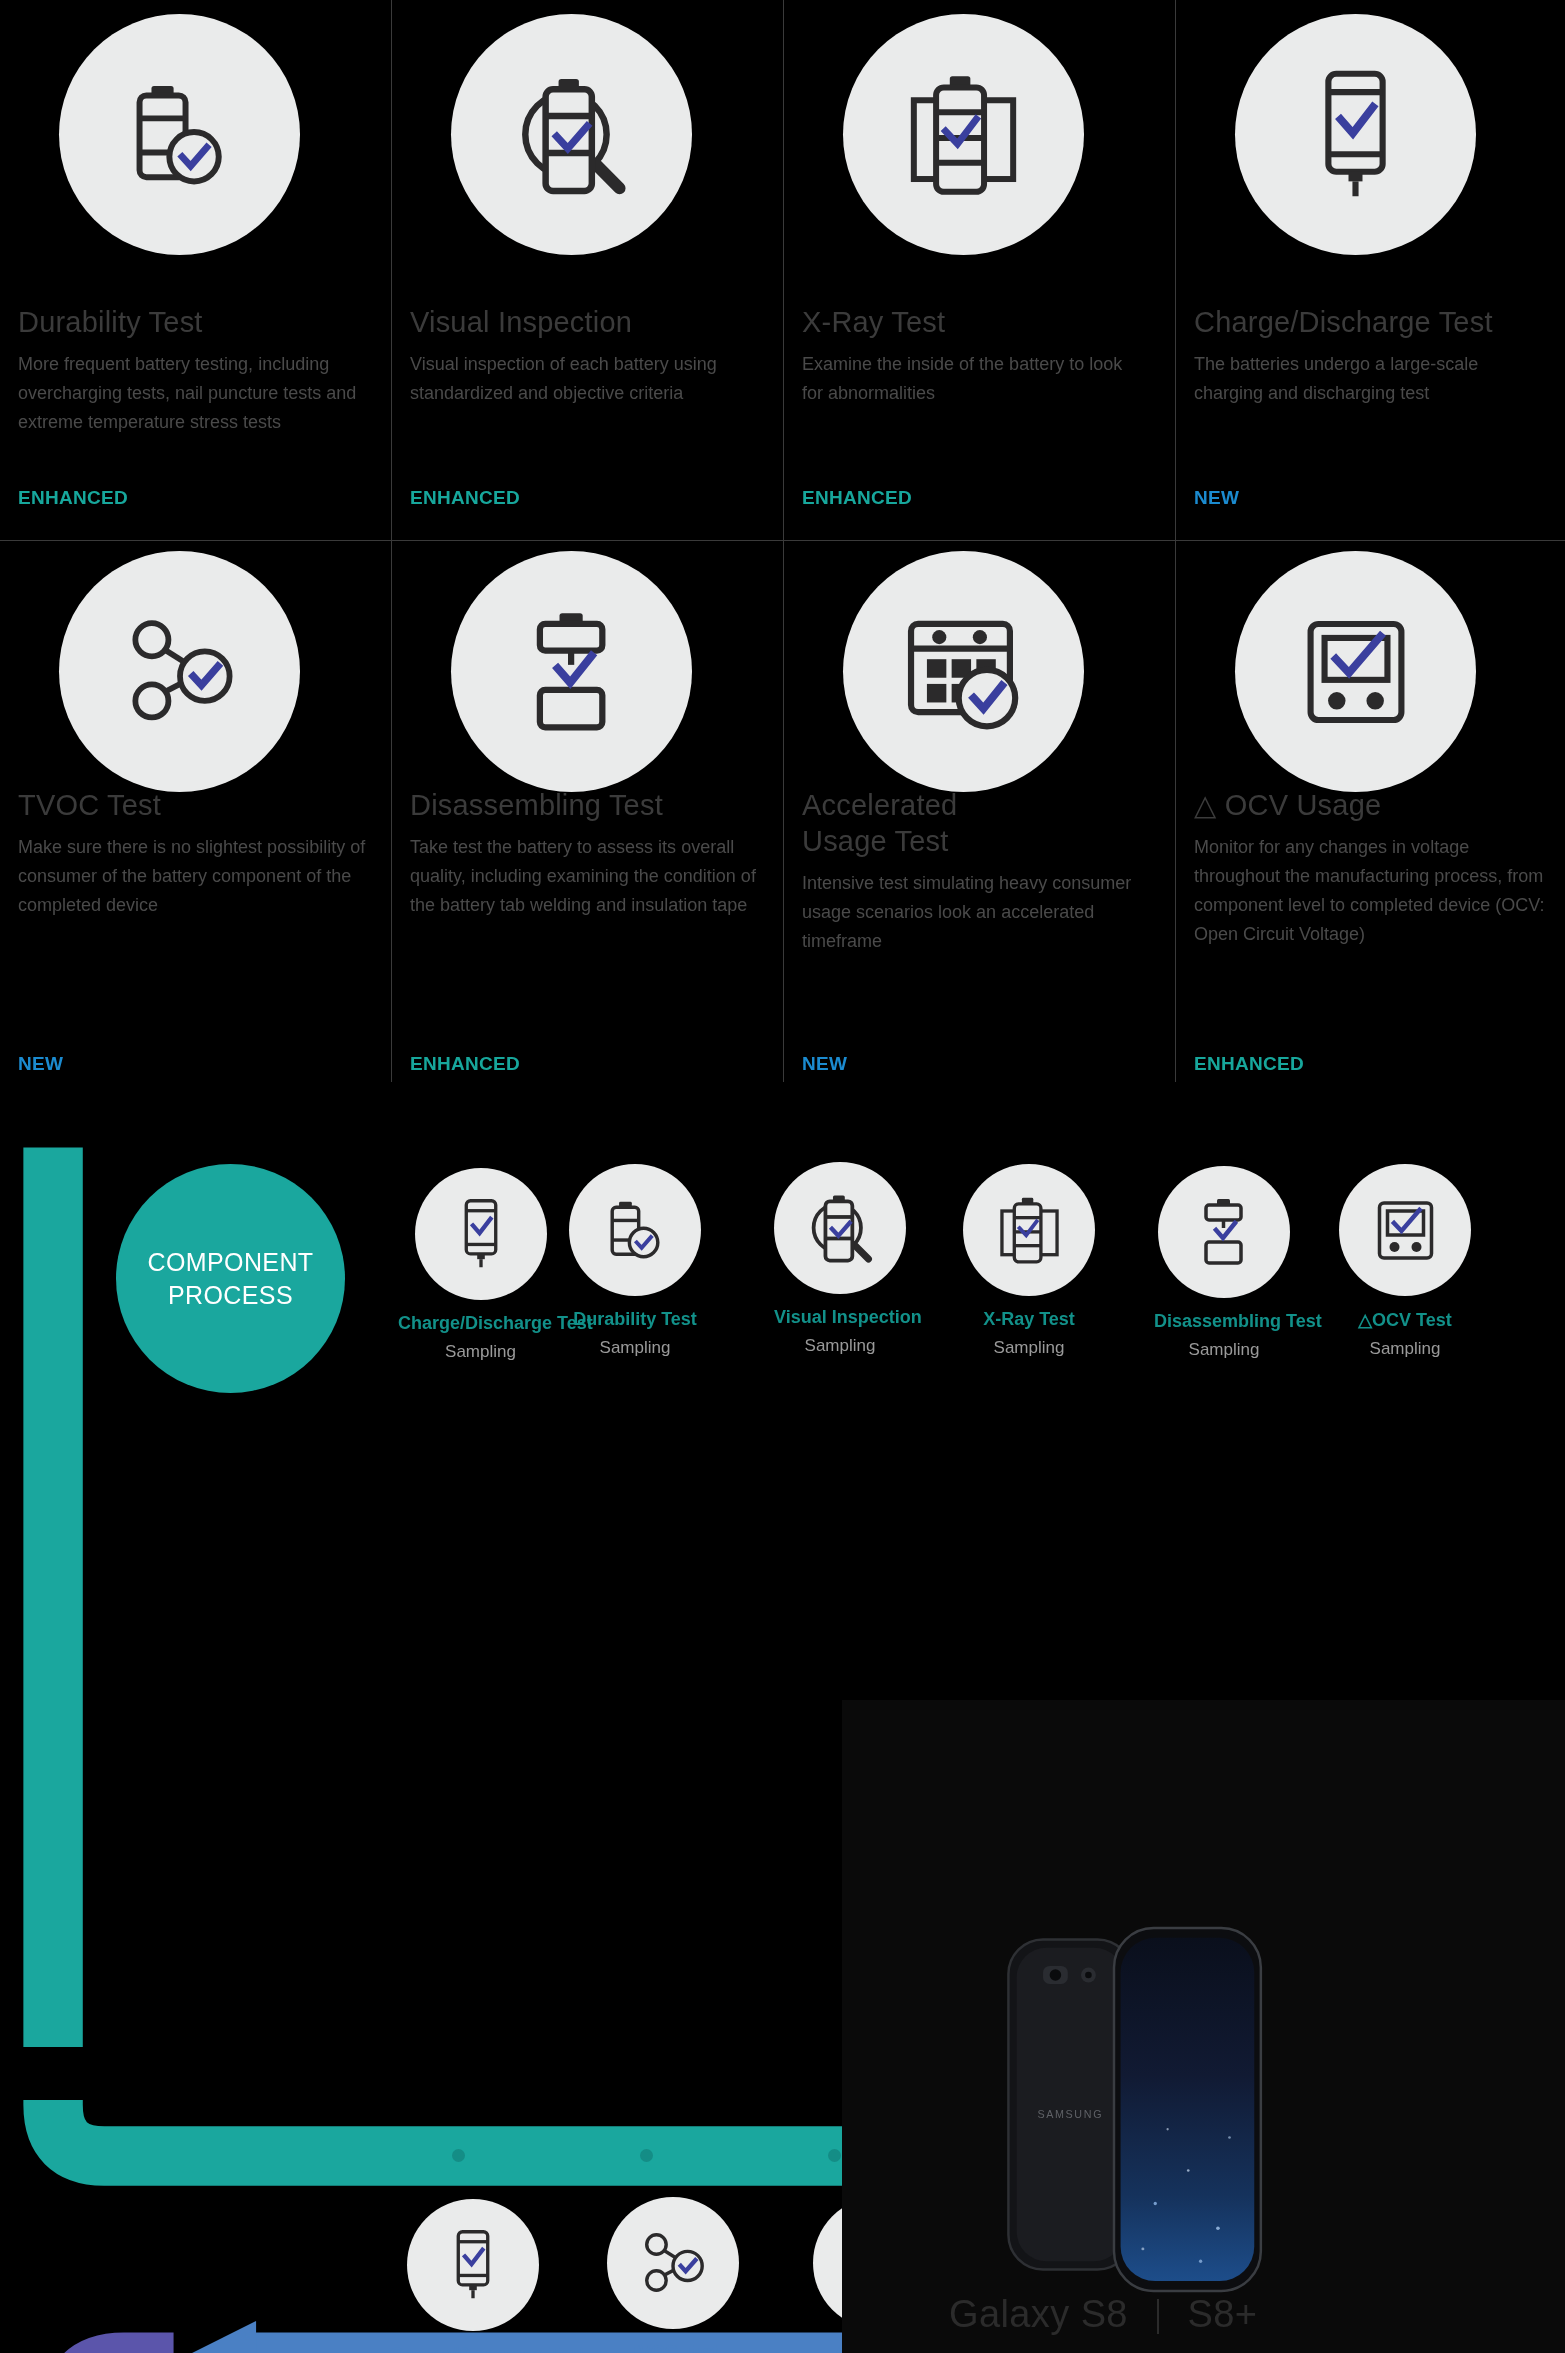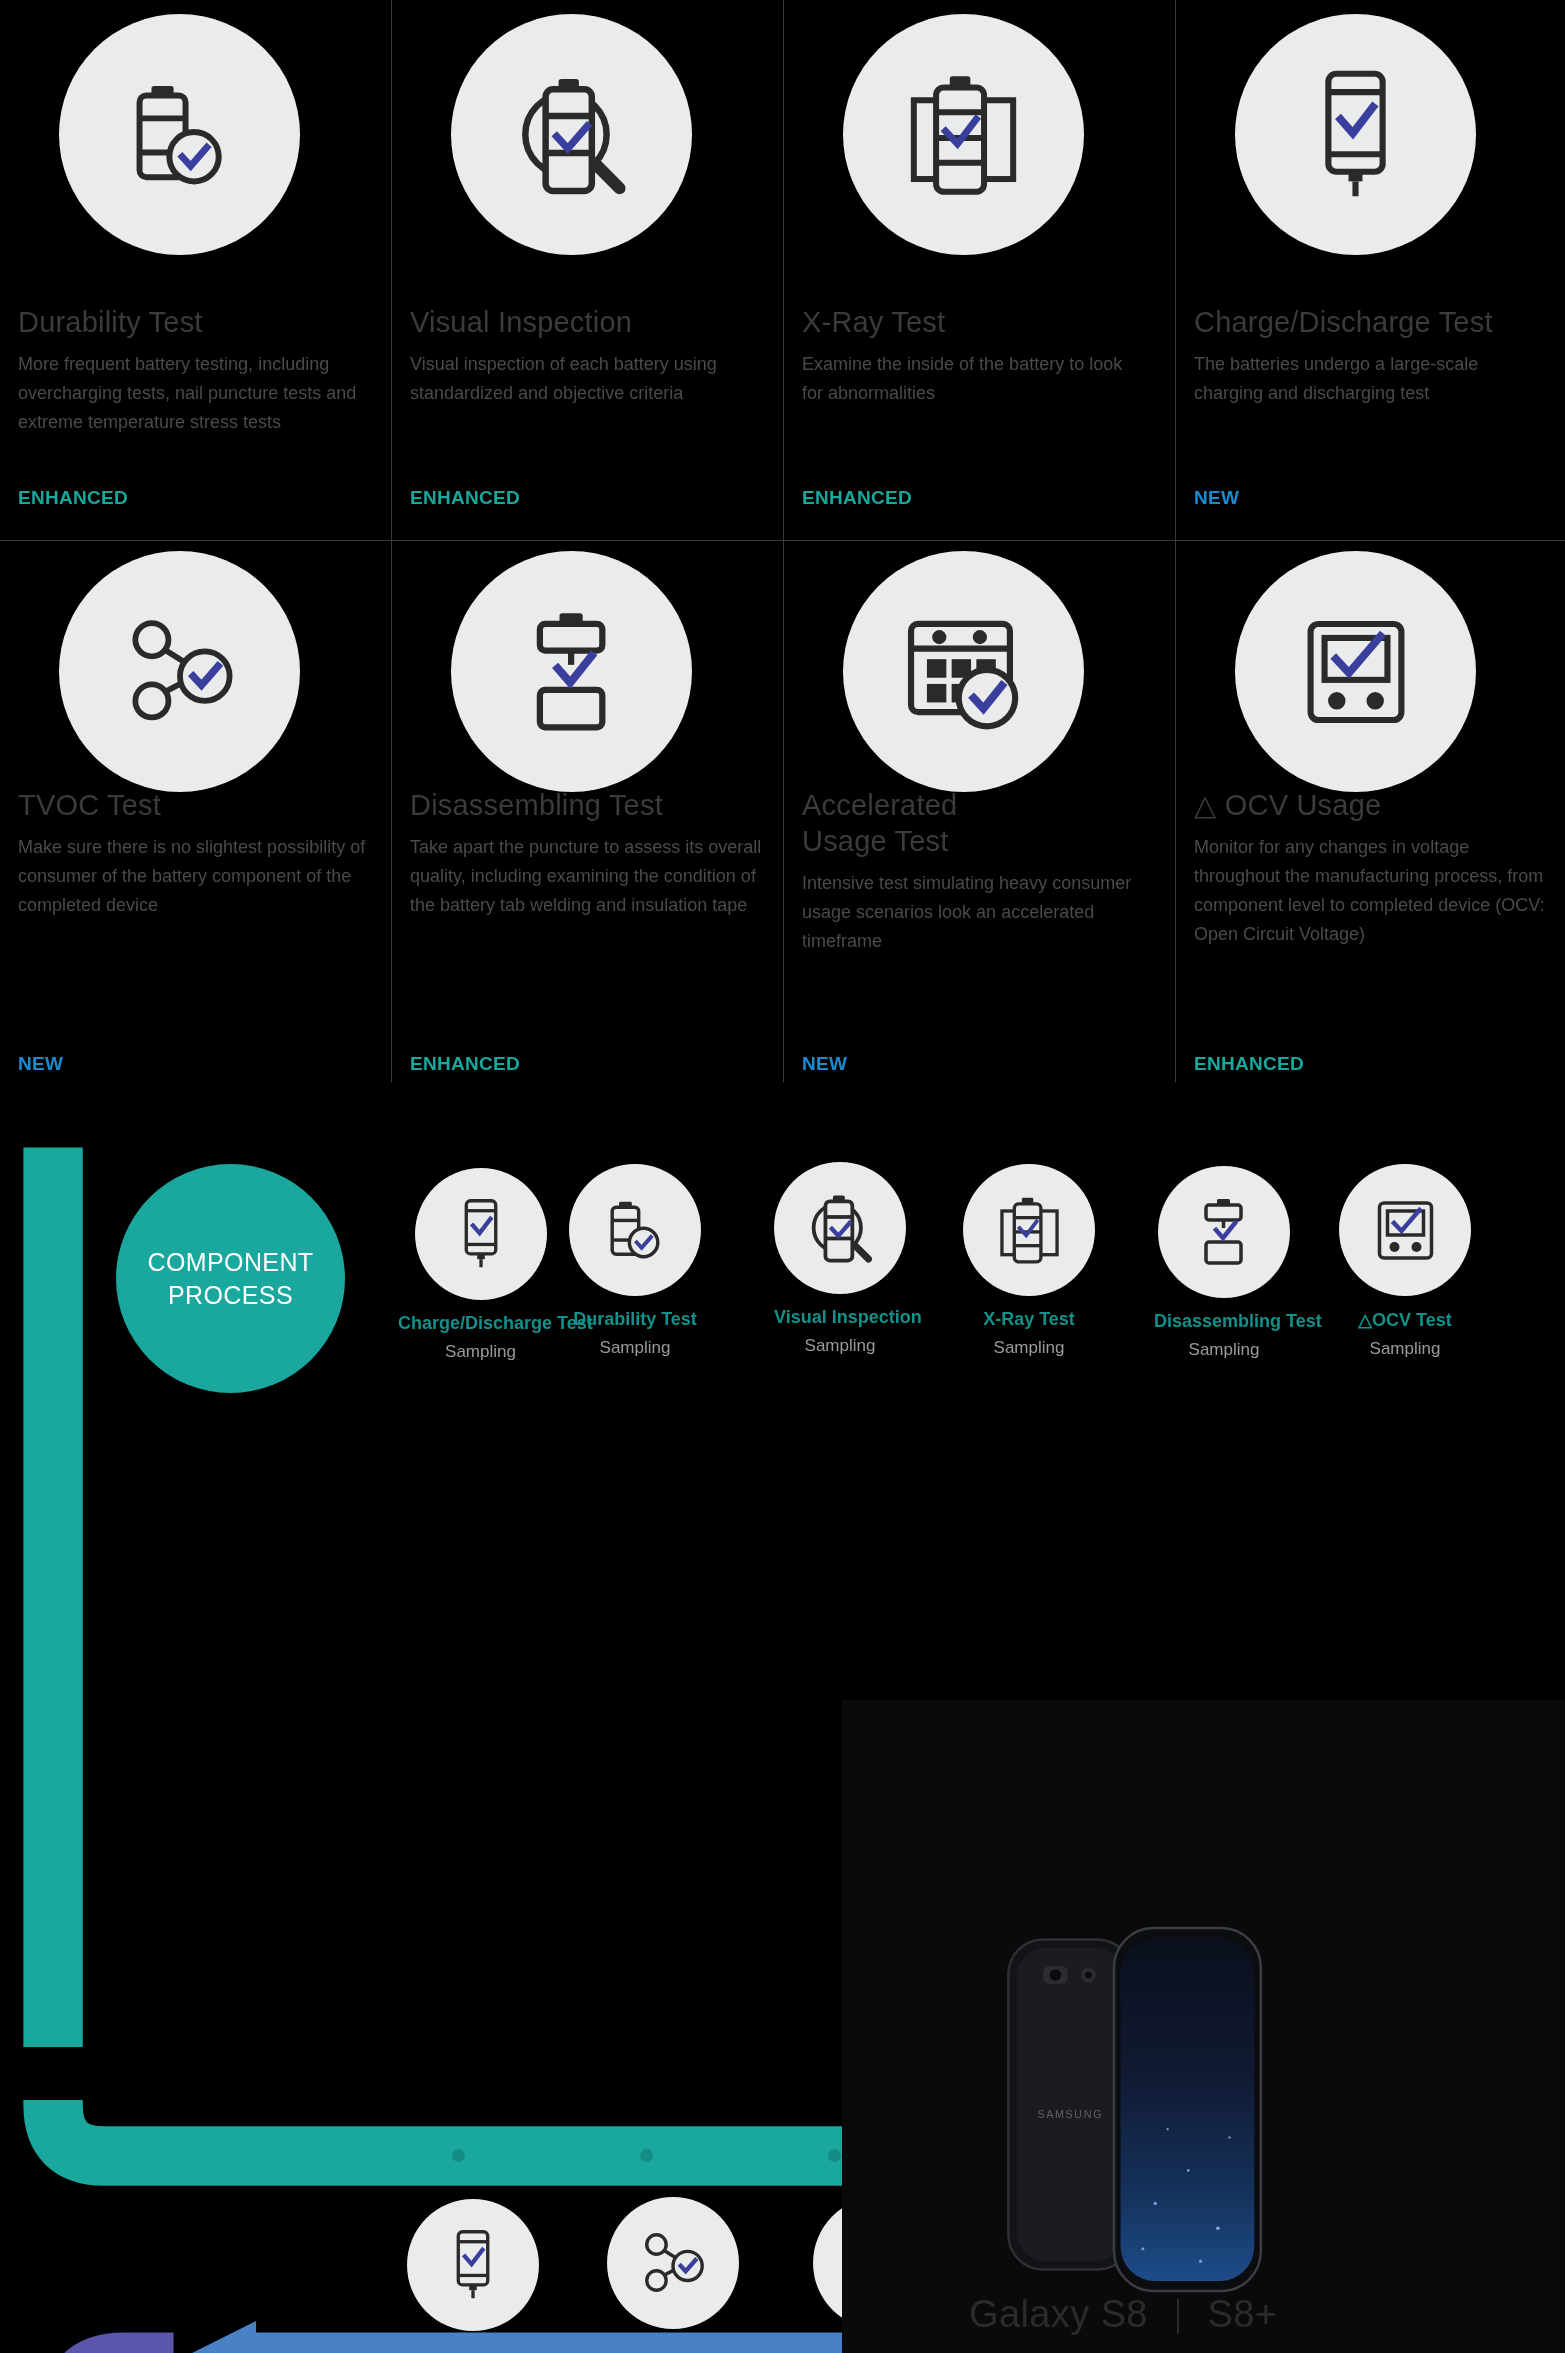--- a/index.html
+++ b/index.html
@@ -35,21 +35,21 @@
       letter-spacing:0.4px;color:#fff;font-weight:400;}
   .stage-circle.teal{background:#1aa79e;}
   .stage-circle.blue{background:#4a80c4;}
 
   .dot{position:absolute;width:13.2px;height:13.2px;border-radius:50%;}
   .dot.teal{background:#148d86;}
 
   
   #footer-band{position:absolute;left:842px;top:1700px;width:724px;height:654px;background:#0a0a0a;}
   .galaxy-text{position:absolute;left:949px;top:2293px;font-size:38px;color:#2b2b2b;
-      font-weight:400;letter-spacing:0.4px;white-space:nowrap;margin-left:20px;}
+      font-weight:400;letter-spacing:0.4px;white-space:nowrap;}
   .galaxy-sep{display:inline-block;width:1.7px;height:35px;background:#2b2b2b;
       vertical-align:-6.6px;margin:0 18px;}
 </style>
 </head>
 <body>
 
 <svg width="0" height="0" style="position:absolute" aria-hidden="true">
   <defs>
 
     <g id="sym-battery-check-icon">
@@ -211,21 +211,21 @@
   </div>
 
   <div class="card" style="left:392px;top:541px;width:392px;height:541px;">
     <div class="divider-v"></div>
     <div class="icon-circle" style="position:absolute;left:59px;top:10px;">
       <svg width="124" height="132" viewBox="0 0 132 148">
           <use href="#sym-battery-disassembled-icon"></use>
         </svg>
     </div>
     <div class="card-title" style="position:absolute;left:18px;top:246px;width:363px;">Disassembling Test</div>
-    <div class="card-desc" style="position:absolute;left:18px;top:292px;width:363px;">Take apart the puncture to assess its overall quality, including examining the condition of the battery tab welding and insulation tape</div>
+    <div class="card-desc" style="position:absolute;left:18px;top:292px;width:363px;">Take test the battery to assess its overall quality, including examining the condition of the battery tab welding and insulation tape</div>
     <div class="badge enhanced" style="position:absolute;left:18px;top:512px;">ENHANCED</div>
   </div>
 
   <div class="card" style="left:784px;top:541px;width:392px;height:541px;">
     <div class="divider-v"></div>
     <div class="icon-circle" style="position:absolute;left:59px;top:10px;">
       <svg width="132" height="128" viewBox="0 0 140 145">
           <use href="#sym-calendar-check-icon"></use>
         </svg>
     </div>

